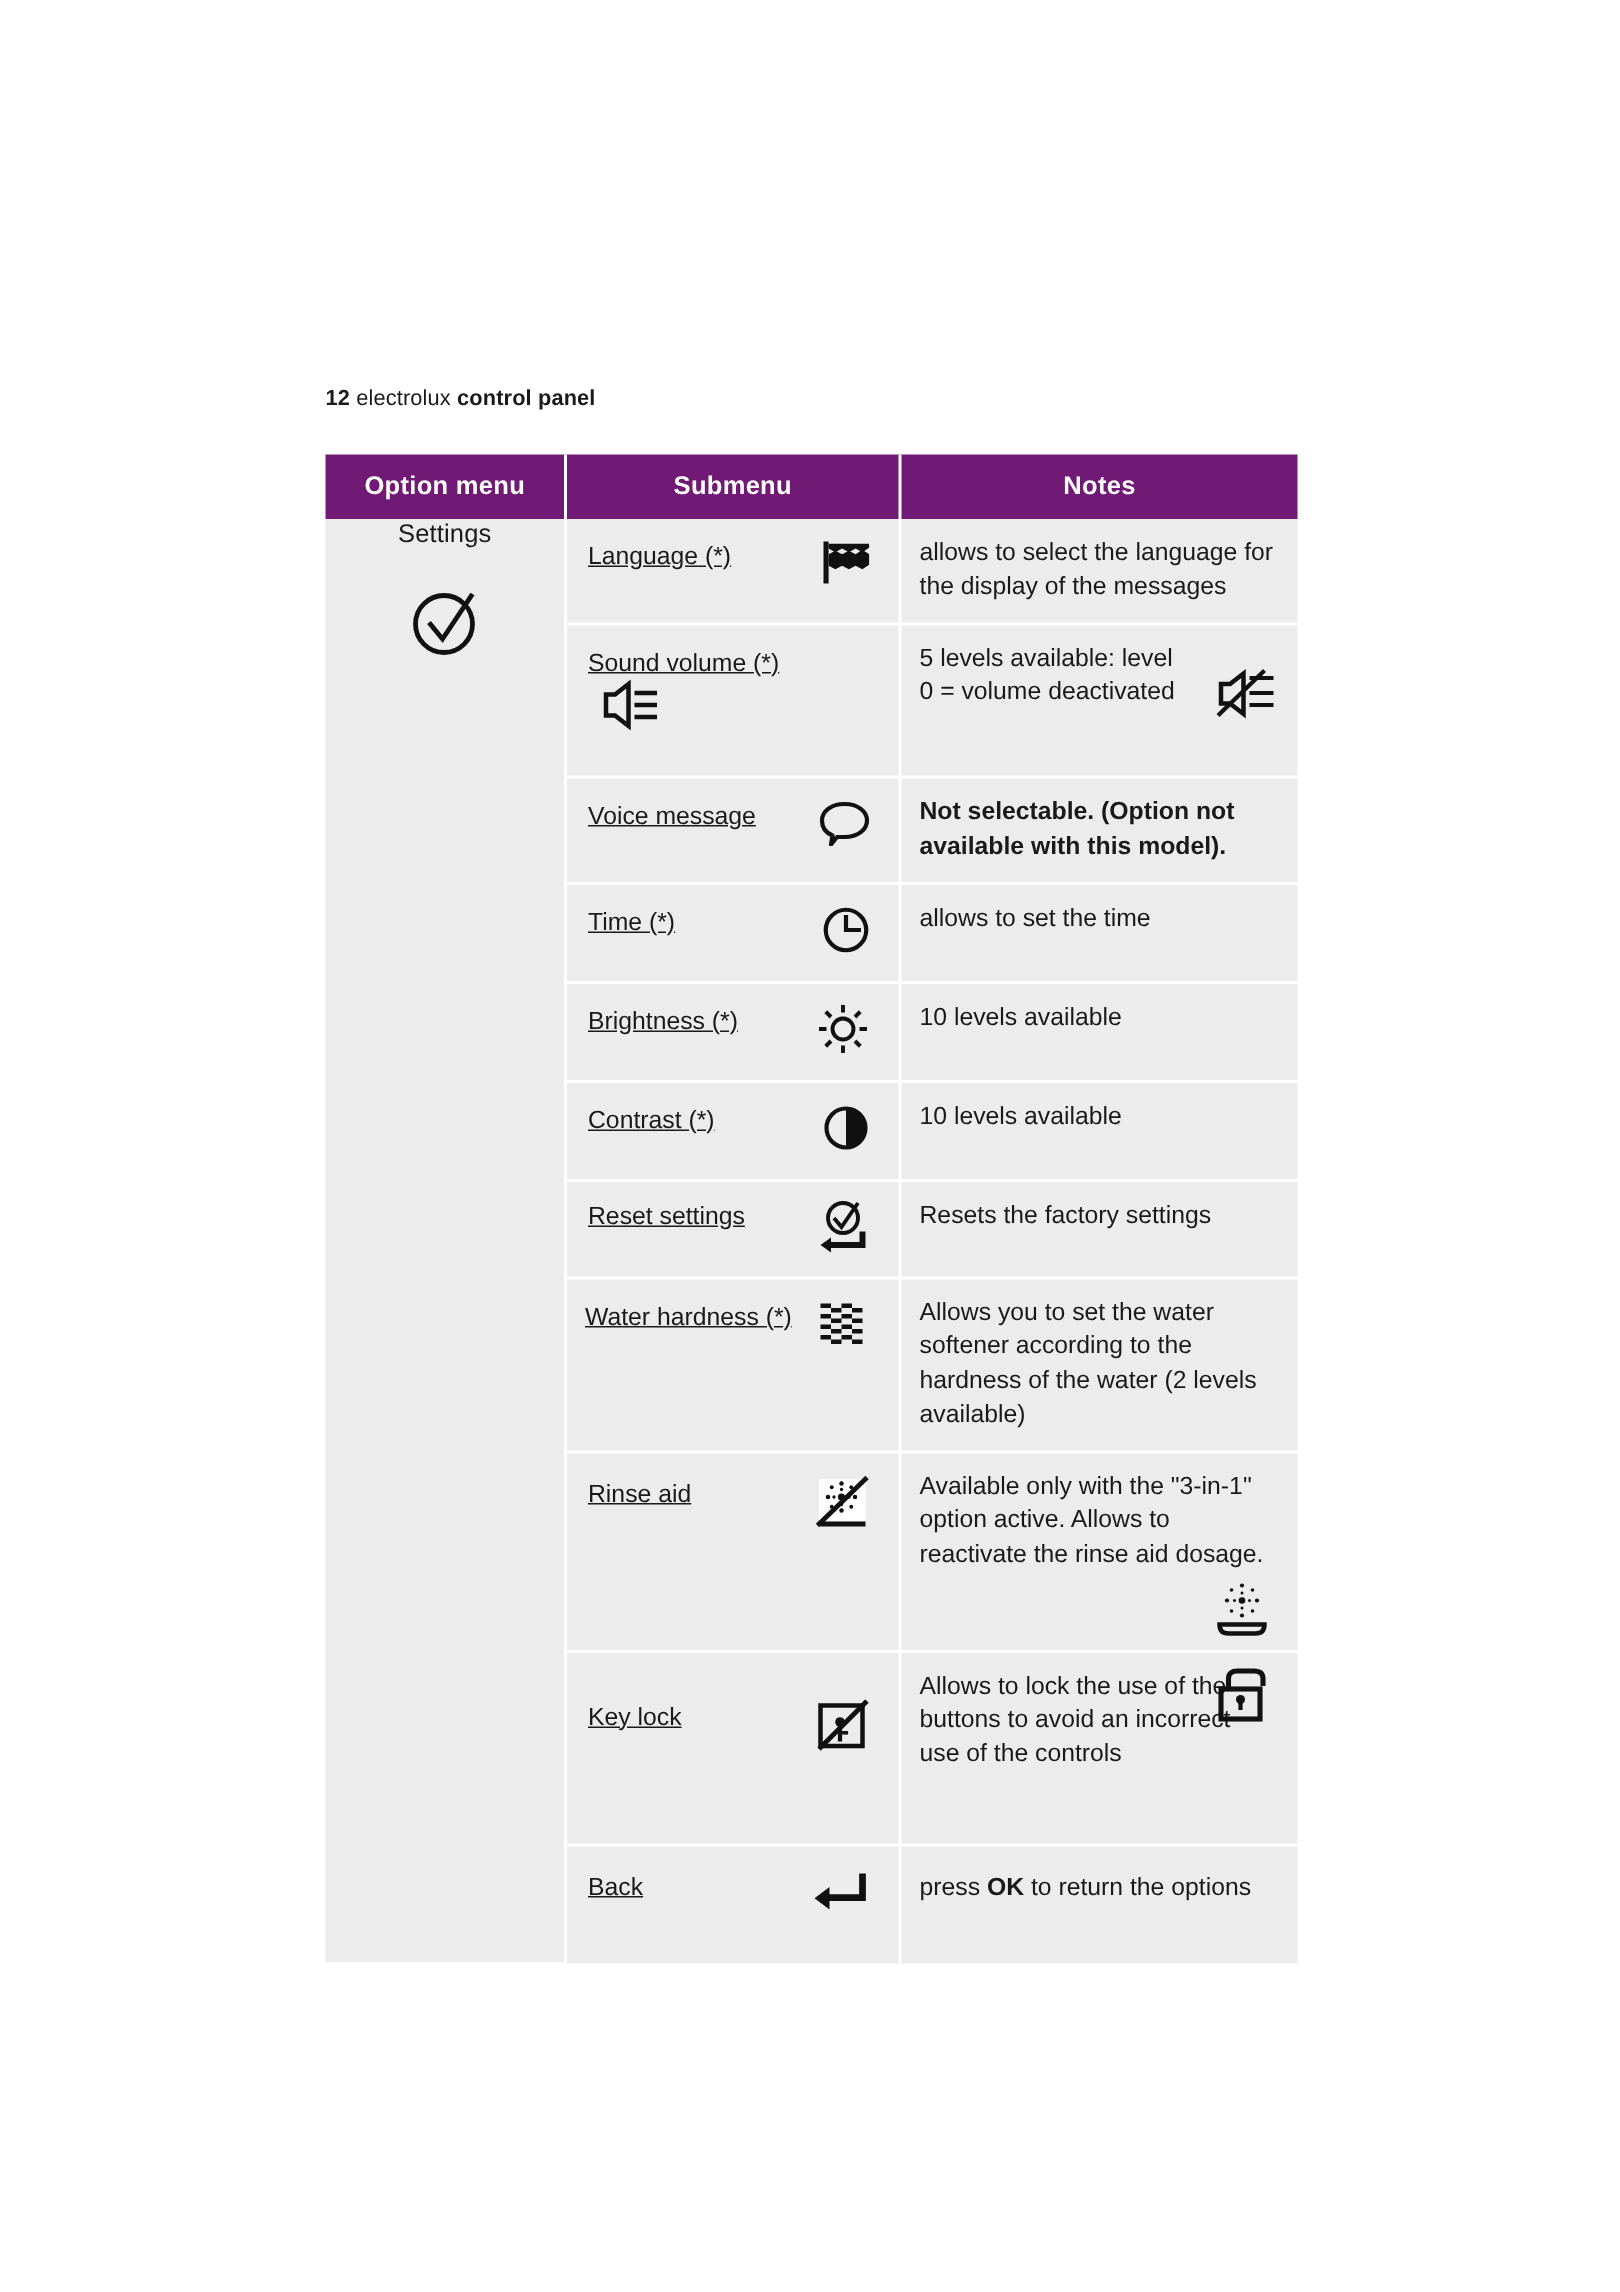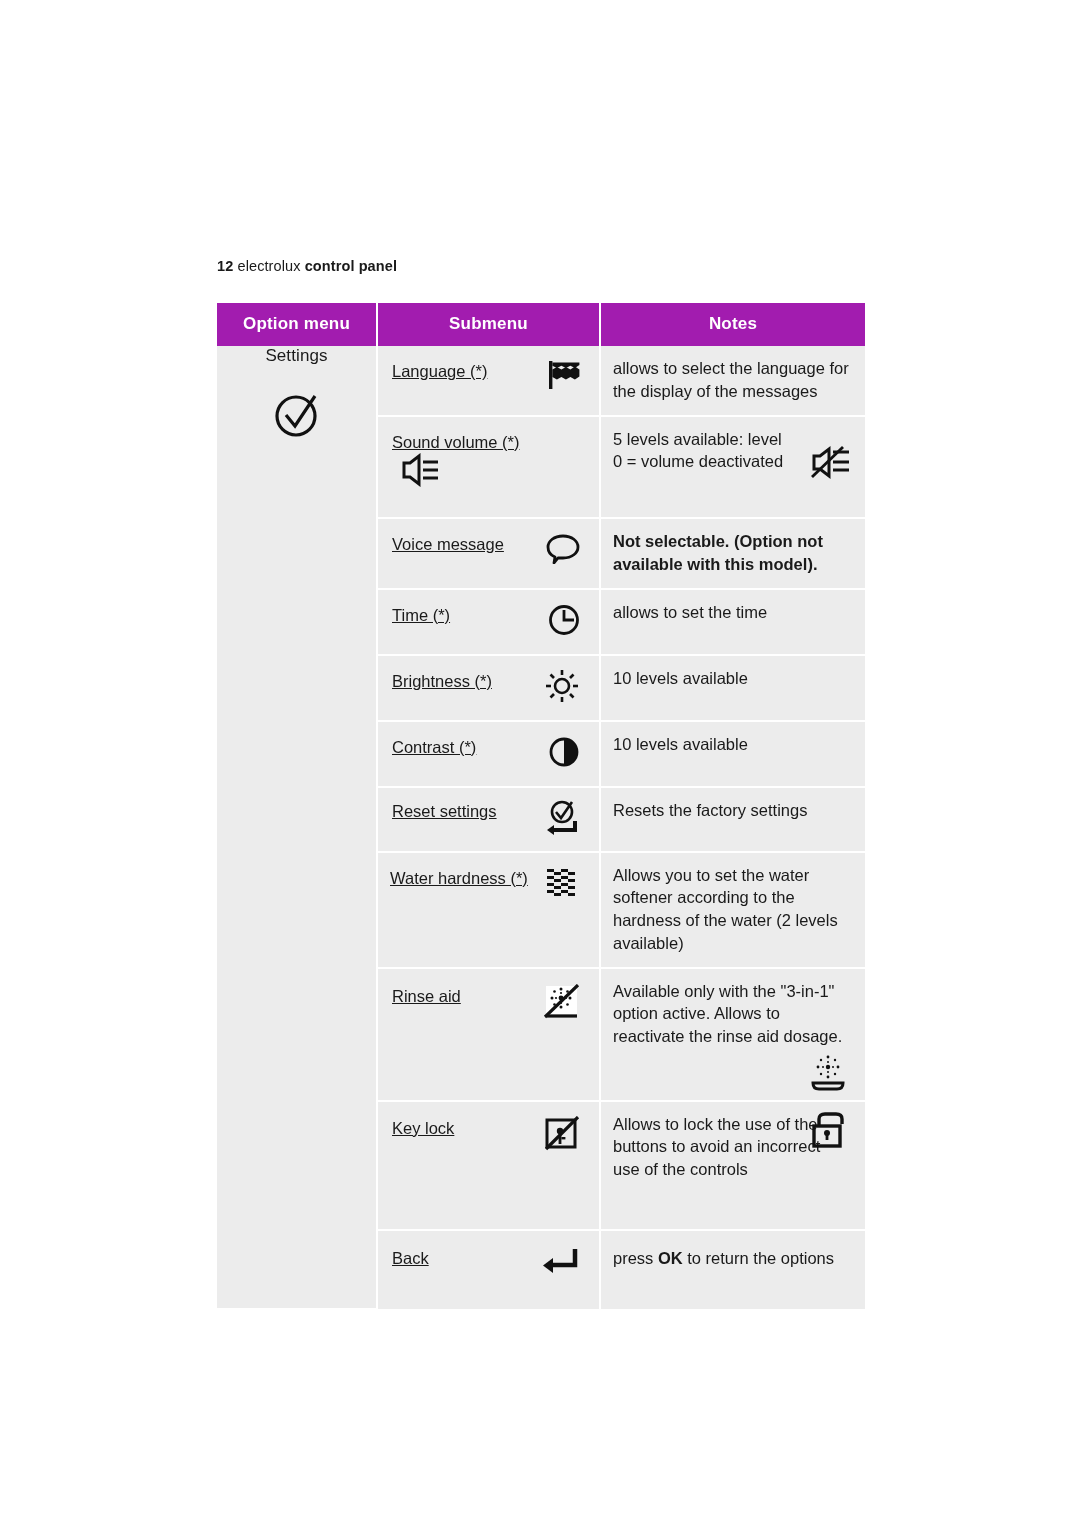--- a/index.html
+++ b/index.html
@@ -39,21 +39,21 @@
   table.opt {
     border-collapse: collapse;
     table-layout: fixed;
     width: 648px;
   }
   table.opt col.c1 { width: 160px; }
   table.opt col.c2 { width: 223px; }
   table.opt col.c3 { width: 265px; }
 
   table.opt th {
-    background: #a21caf;
+    background: #701a75;
     color: #ffffff;
     font-size: 17px;
     font-weight: bold;
     text-align: center;
     padding: 11px 4px 12px 4px;
     border-right: 2px solid #ffffff;
     letter-spacing: 0.2px;
   }
   table.opt th:last-child { border-right: none; }
 
@@ -370,21 +370,21 @@
               </g>
               <path d="M6 31 h30 q0 6 -6 6 h-18 q-6 0 -6 -6 z" fill="none" stroke="#111" stroke-width="3"></path>
             </svg>
           </span>
         </div>
       </td>
     </tr>
 
     <tr>
       <td class="col-sub">
-        <div class="sub-cell" style="padding-top:14px;">
+        <div class="sub-cell" style="padding-top:31px;">
           <span class="sub-label">Key lock</span>
           <span class="sub-icon">
             <svg width="38" height="36" viewBox="0 0 38 36">
               <rect x="4" y="4" width="28" height="27" fill="none" stroke="#111" stroke-width="3"></rect>
               <g fill="#111">
                 <circle cx="17" cy="15" r="3.2"></circle>
                 <rect x="15.6" y="17" width="2.8" height="11"></rect>
                 <rect x="18.4" y="21" width="4" height="2.4"></rect>
               </g>
               <path d="M3 33 L35 1" stroke="#111" stroke-width="3.2" fill="none"></path>

